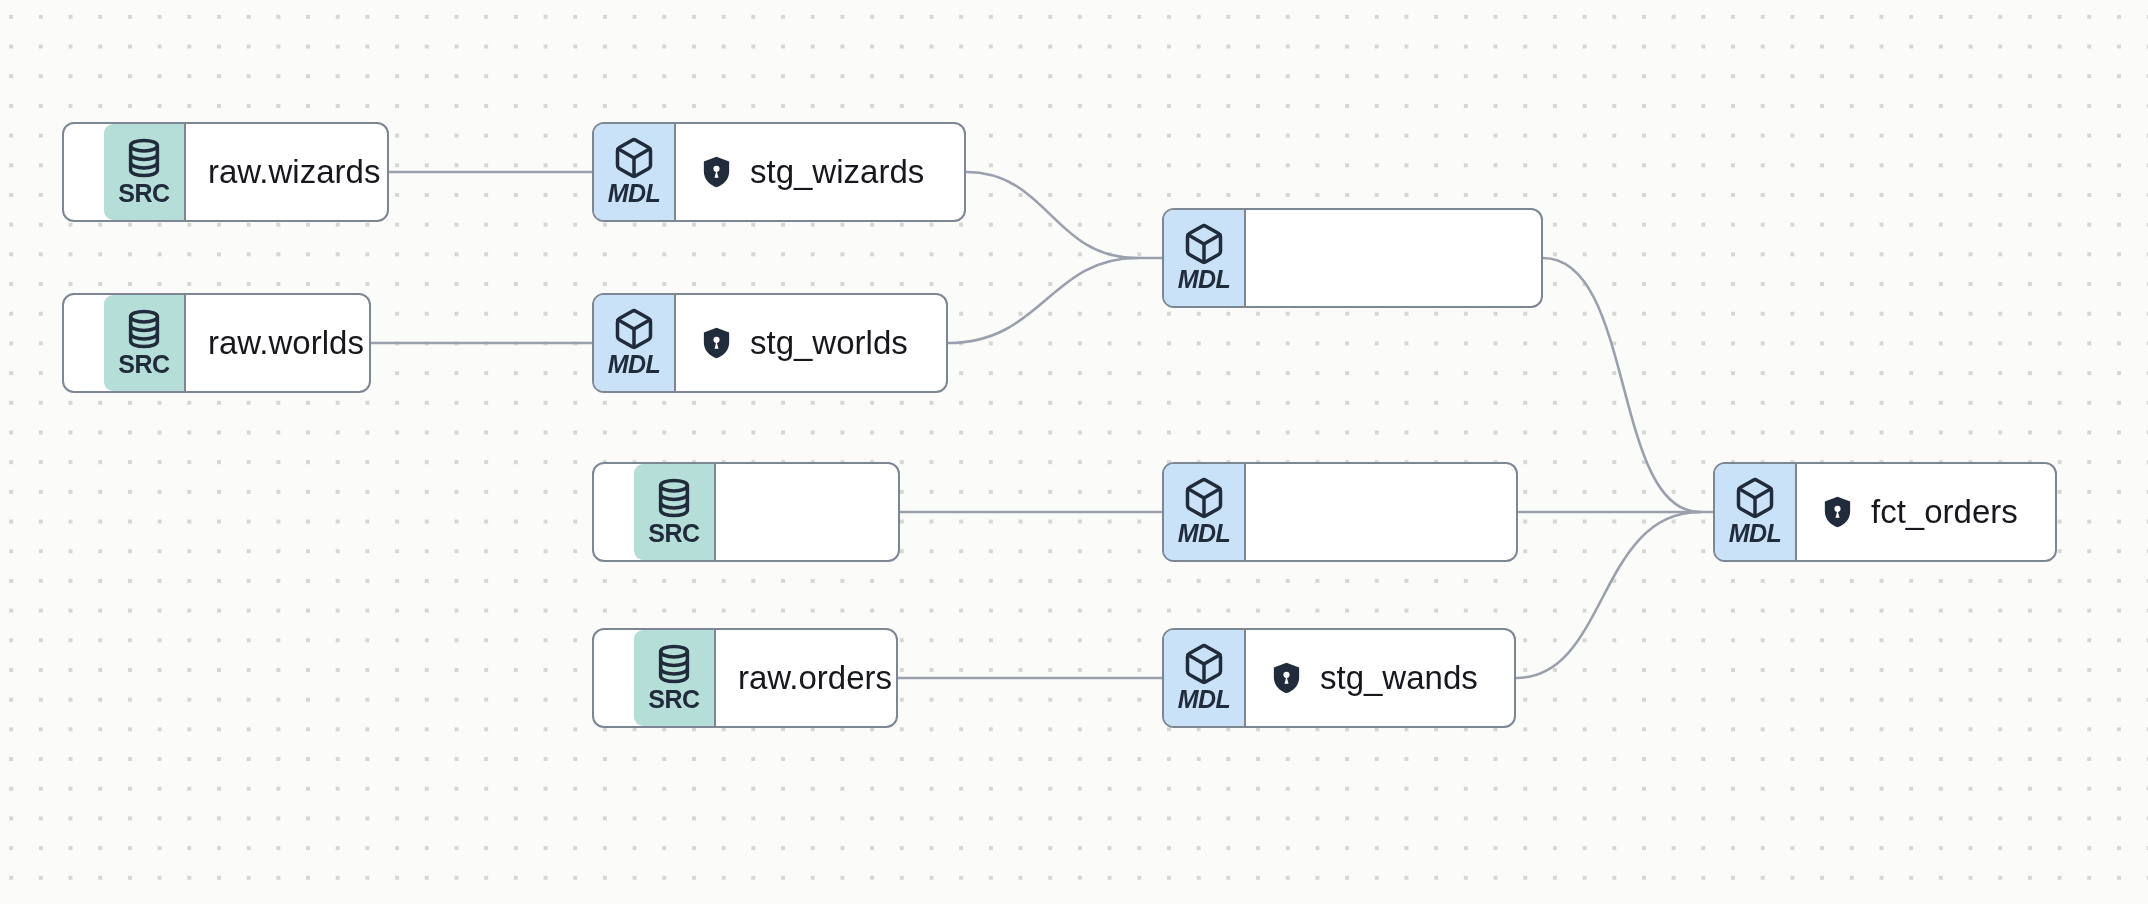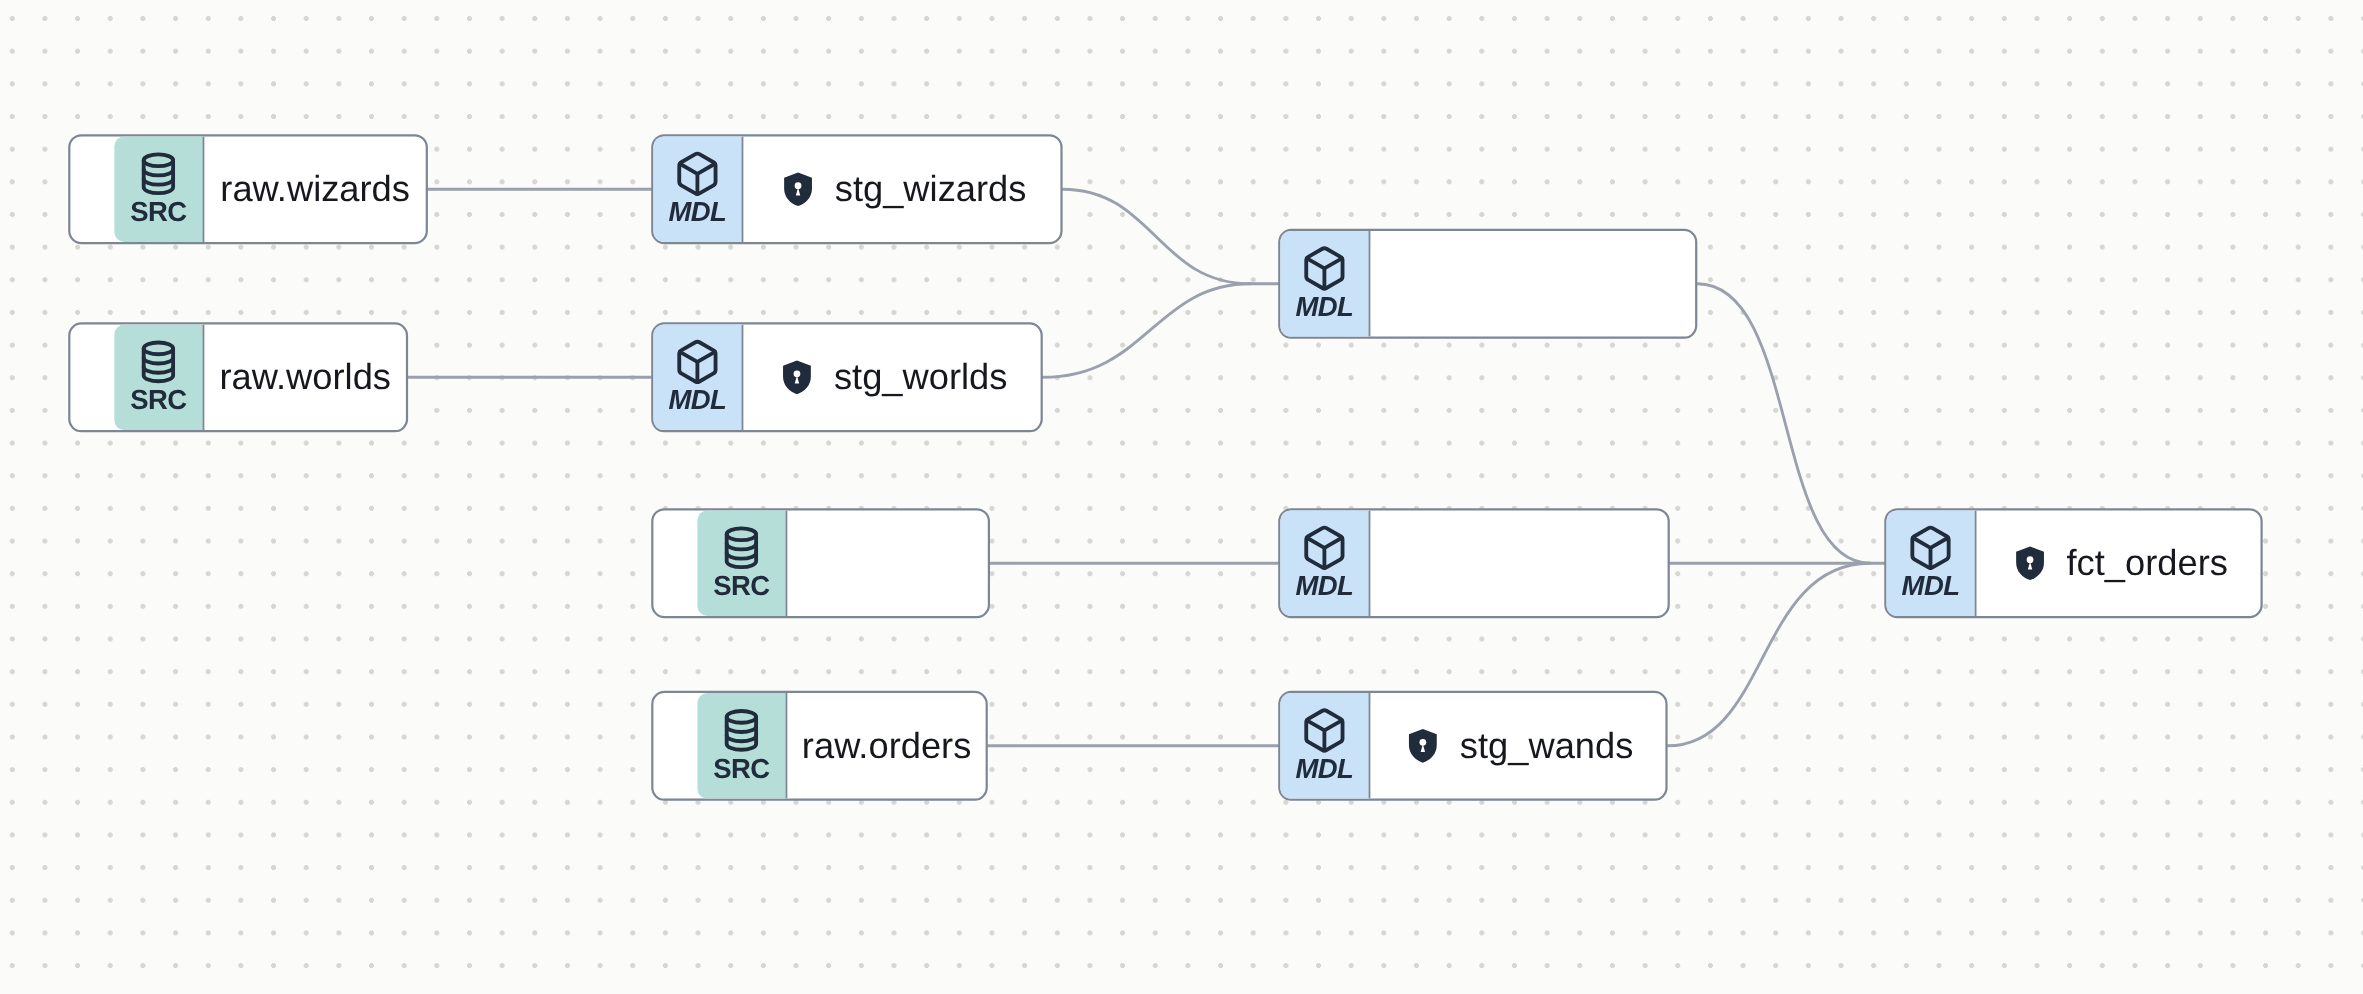--- a/index.html
+++ b/index.html
@@ -55,21 +55,21 @@
     font-size: 25px;
     font-weight: 600;
     letter-spacing: -0.5px;
     color: var(--ink, #202b3b);
     line-height: 1;
   }
   .node-body {
     flex: 1 1 auto;
     display: flex;
     align-items: center;
-    justify-content: center;
+    justify-content: flex-start;
     gap: 15px;
     padding: 0 22px;
     min-width: 0;
   }
   .shield { width: 37px; height: 37px; flex: 0 0 auto; }
   .node-label {
     font-size: 33px;
     font-weight: 500;
     color: var(--text, #16181d);
     white-space: nowrap;

